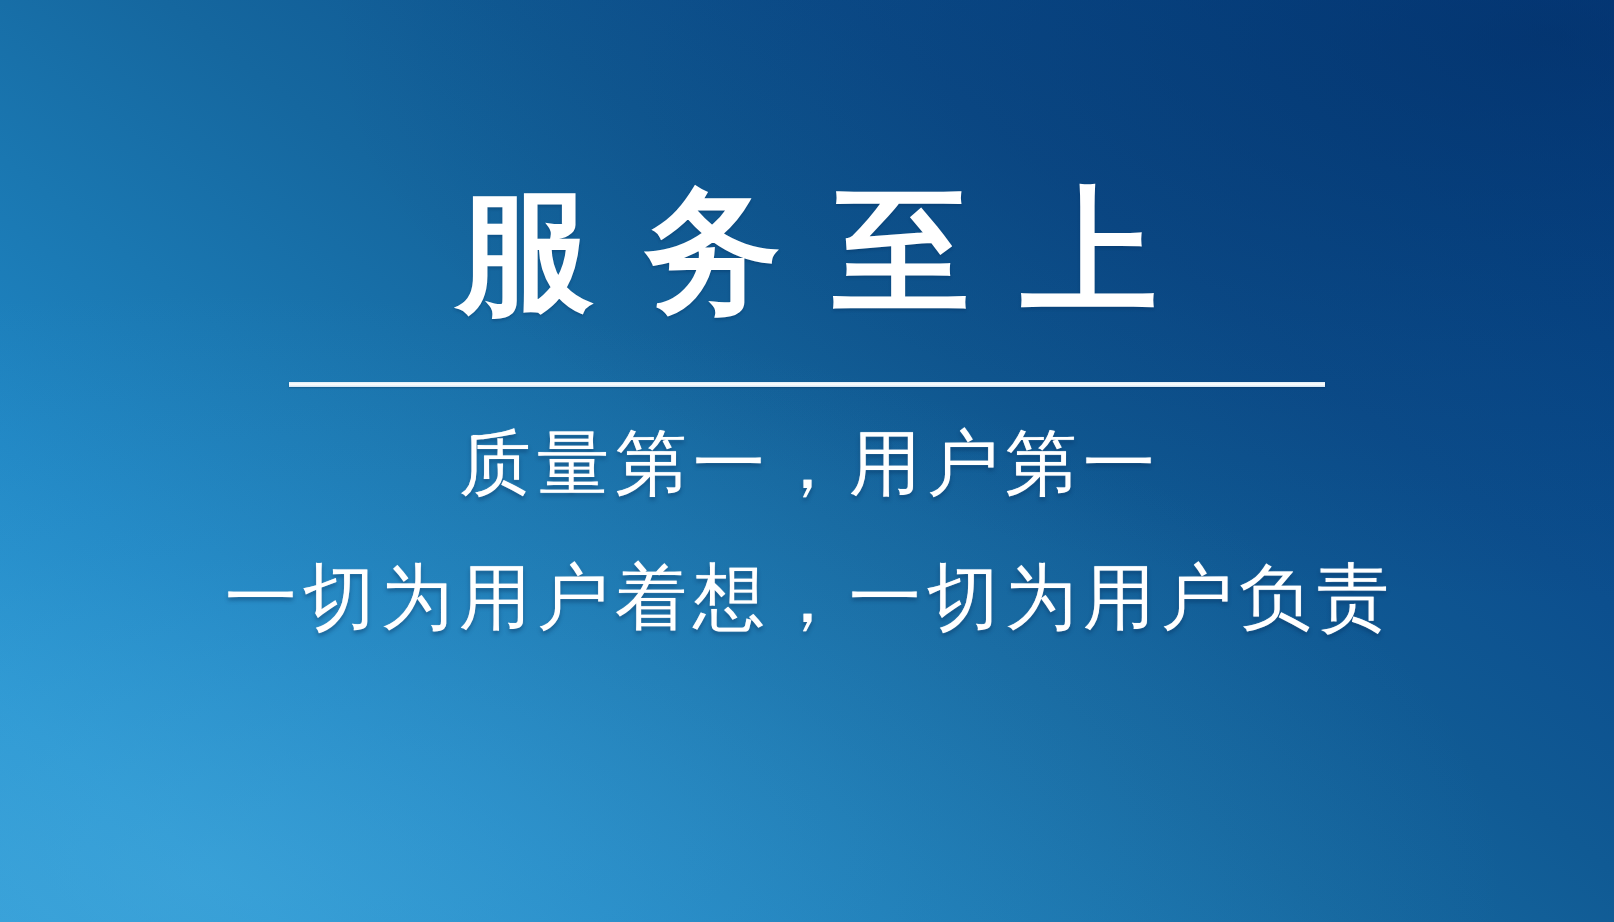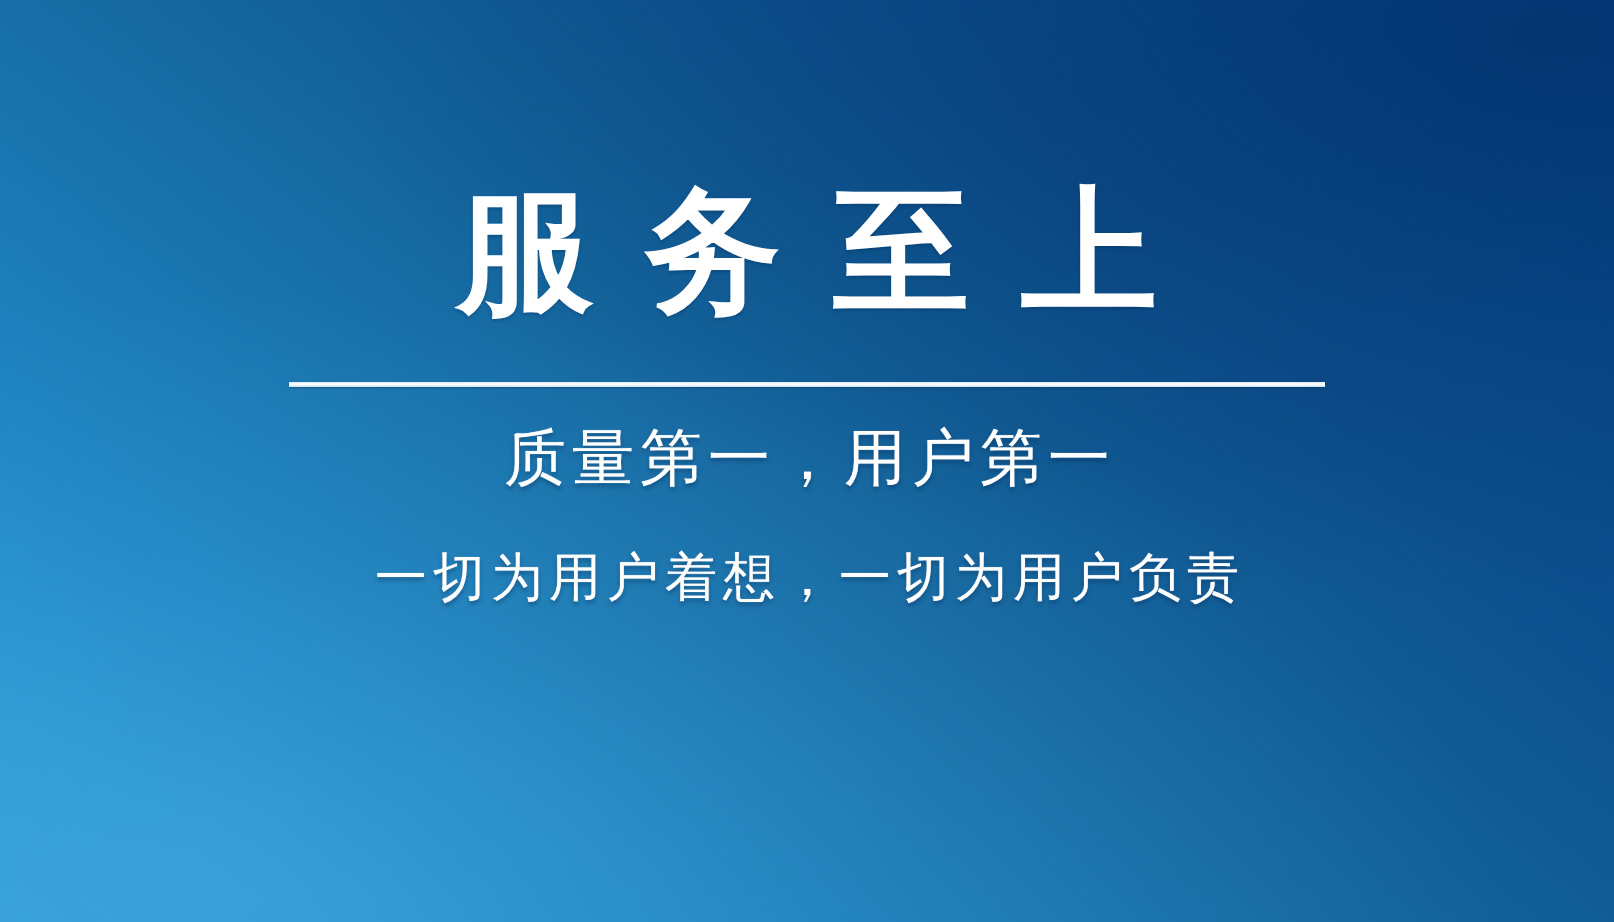--- a/index.html
+++ b/index.html
@@ -71,35 +71,35 @@
   #divider {
     width: 1036px;
     height: 5px;
     background: linear-gradient(180deg, #dceaf5 0%, #ffffff 45%, #cfe2f2 100%);
     box-shadow: 0 1px 2px rgba(2,35,76,0.35);
   }
 
   #subtitle-line-1 {
     margin-top: 40px;
     color: #ffffff;
-    font-size: 62px;
+    font-size: 72px;
     line-height: 1.0;
     font-weight: 400;
     letter-spacing: 6px;
     text-indent: 6px;
     white-space: nowrap;
     text-shadow:
       0 3px 4px rgba(2,38,80,0.42),
       0 0 1px rgba(210,232,248,0.9);
   }
 
   #subtitle-line-2 {
     margin-top: 62px;
     color: #ffffff;
-    font-size: 52px;
+    font-size: 72px;
     line-height: 1.0;
     font-weight: 400;
     letter-spacing: 6px;
     text-indent: 6px;
     white-space: nowrap;
     text-shadow:
       0 3px 4px rgba(2,38,80,0.42),
       0 0 1px rgba(210,232,248,0.9);
   }
 </style>

